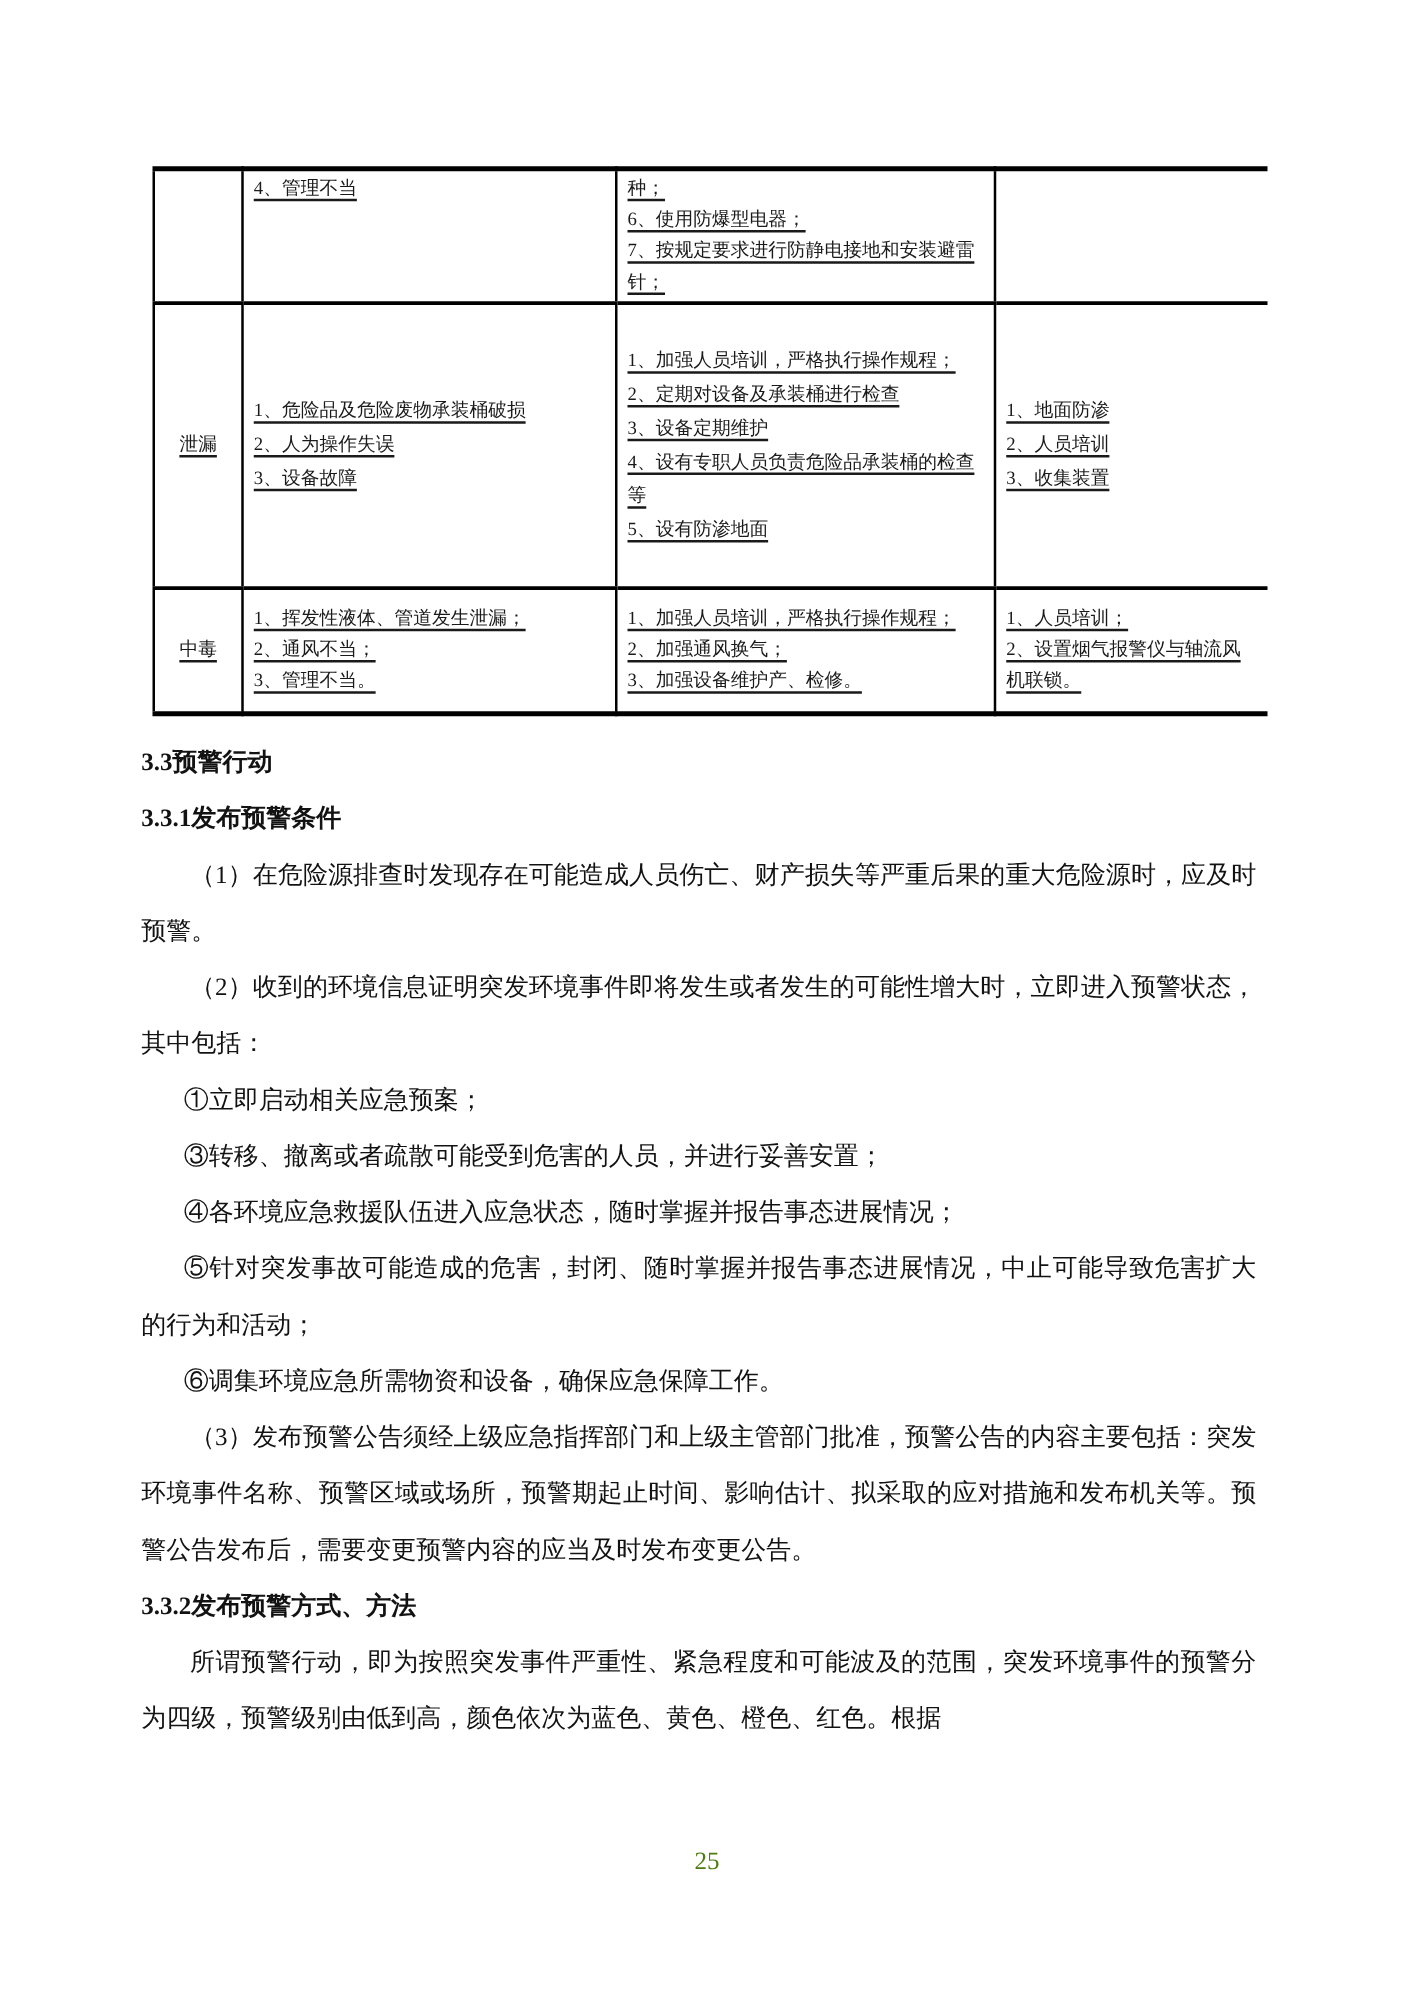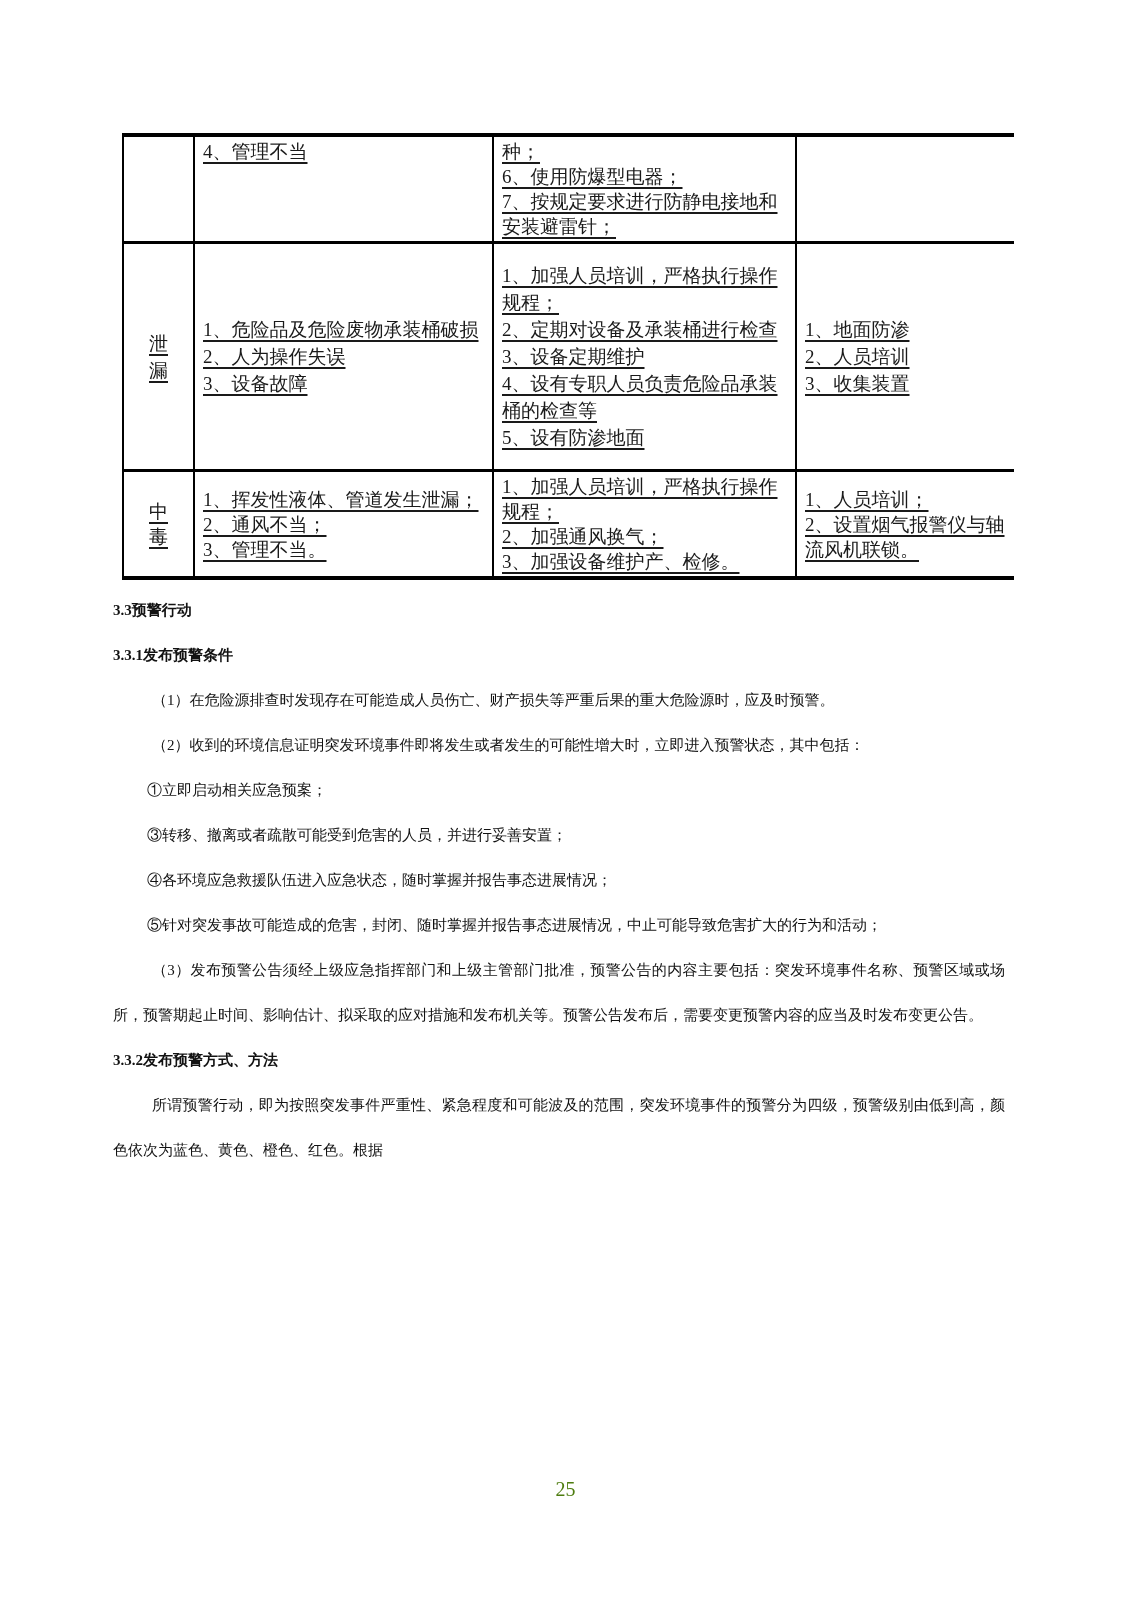--- a/index.html
+++ b/index.html
@@ -29,21 +29,21 @@
     border-bottom: 4px solid #000;
   }
   .hazard-table col.w1 { width: 71px; }
   .hazard-table col.w2 { width: 299px; }
   .hazard-table col.w3 { width: 303px; }
   .hazard-table col.w4 { width: 218px; }
 
   .hazard-table td {
     border-left: 2px solid #000;
     border-bottom: 3px solid #000;
-    font-size: 19px;
+    font-size: 15px;
     line-height: 27px;
     padding: 2px 8px;
     vertical-align: middle;
     white-space: pre-line;
     text-decoration: underline;
     text-underline-offset: 4px;
     text-decoration-thickness: 1.5px;
     color: #1a1a1a;
     overflow: hidden;
   }
@@ -57,21 +57,21 @@
     text-align: center;
     padding: 2px 16px;
   }
 
   
   .body-text {
     position: absolute;
     left: 113px;
     top: 588px;
     width: 892px;
-    font-size: 15px;
+    font-size: 20px;
     line-height: 45px;
     text-align: justify;
     color: #121212;
   }
   .body-text p {
     margin: 0;
     padding: 0;
   }
   .body-text p.h {
     font-weight: bold;
@@ -143,20 +143,21 @@
 
   <div class="body-text">
     <p class="h">3.3预警行动</p>
     <p class="h">3.3.1发布预警条件</p>
     <p class="para">（1）在危险源排查时发现存在可能造成人员伤亡、财产损失等严重后果的重大危险源时，应及时预警。</p>
     <p class="para">（2）收到的环境信息证明突发环境事件即将发生或者发生的可能性增大时，立即进入预警状态，其中包括：</p>
     <p class="para sub">①立即启动相关应急预案；</p>
     <p class="para sub">③转移、撤离或者疏散可能受到危害的人员，并进行妥善安置；</p>
     <p class="para sub">④各环境应急救援队伍进入应急状态，随时掌握并报告事态进展情况；</p>
     <p class="para sub">⑤针对突发事故可能造成的危害，封闭、随时掌握并报告事态进展情况，中止可能导致危害扩大的行为和活动；</p>
+    <p class="para sub">⑥调集环境应急所需物资和设备，确保应急保障工作。</p>
     <p class="para">（3）发布预警公告须经上级应急指挥部门和上级主管部门批准，预警公告的内容主要包括：突发环境事件名称、预警区域或场所，预警期起止时间、影响估计、拟采取的应对措施和发布机关等。预警公告发布后，需要变更预警内容的应当及时发布变更公告。</p>
     <p class="h">3.3.2发布预警方式、方法</p>
     <p class="para">所谓预警行动，即为按照突发事件严重性、紧急程度和可能波及的范围，突发环境事件的预警分为四级，预警级别由低到高，颜色依次为蓝色、黄色、橙色、红色。根据</p>
   </div>
 
   <div class="pageno">25</div>
 
 </div>
 
 </body></html>

